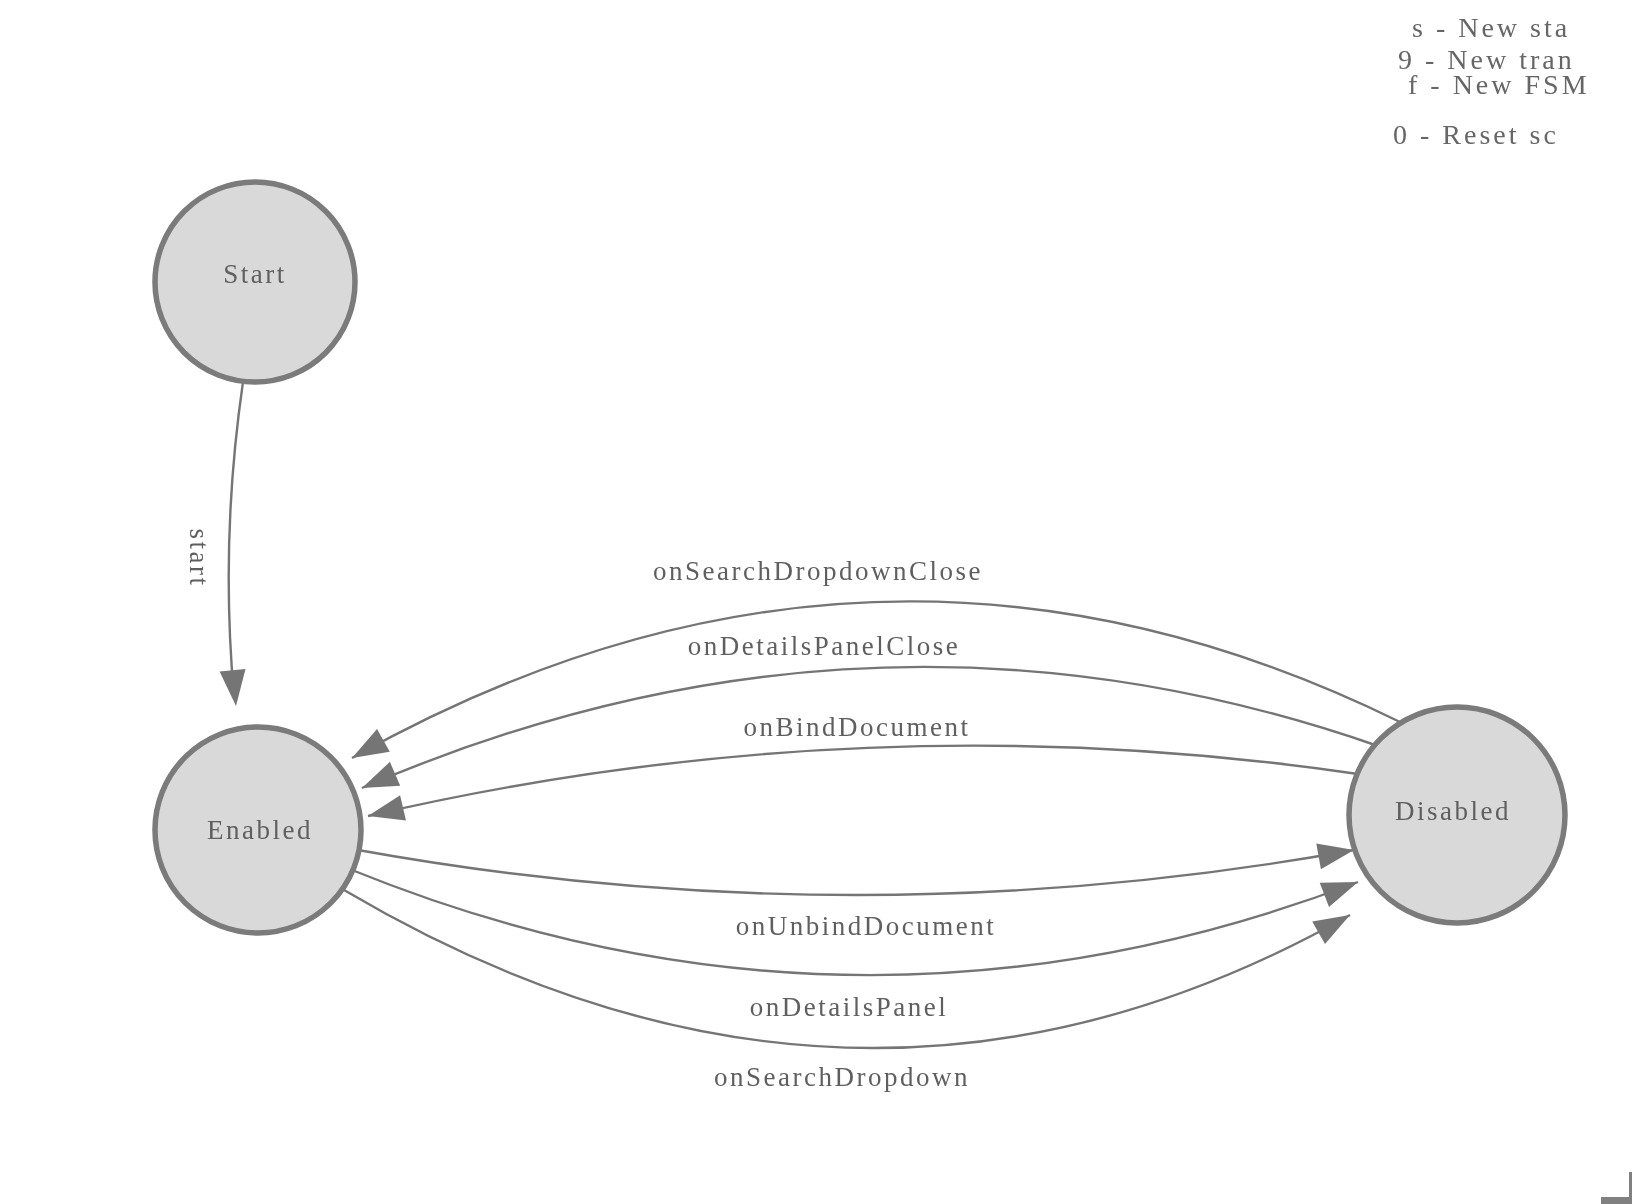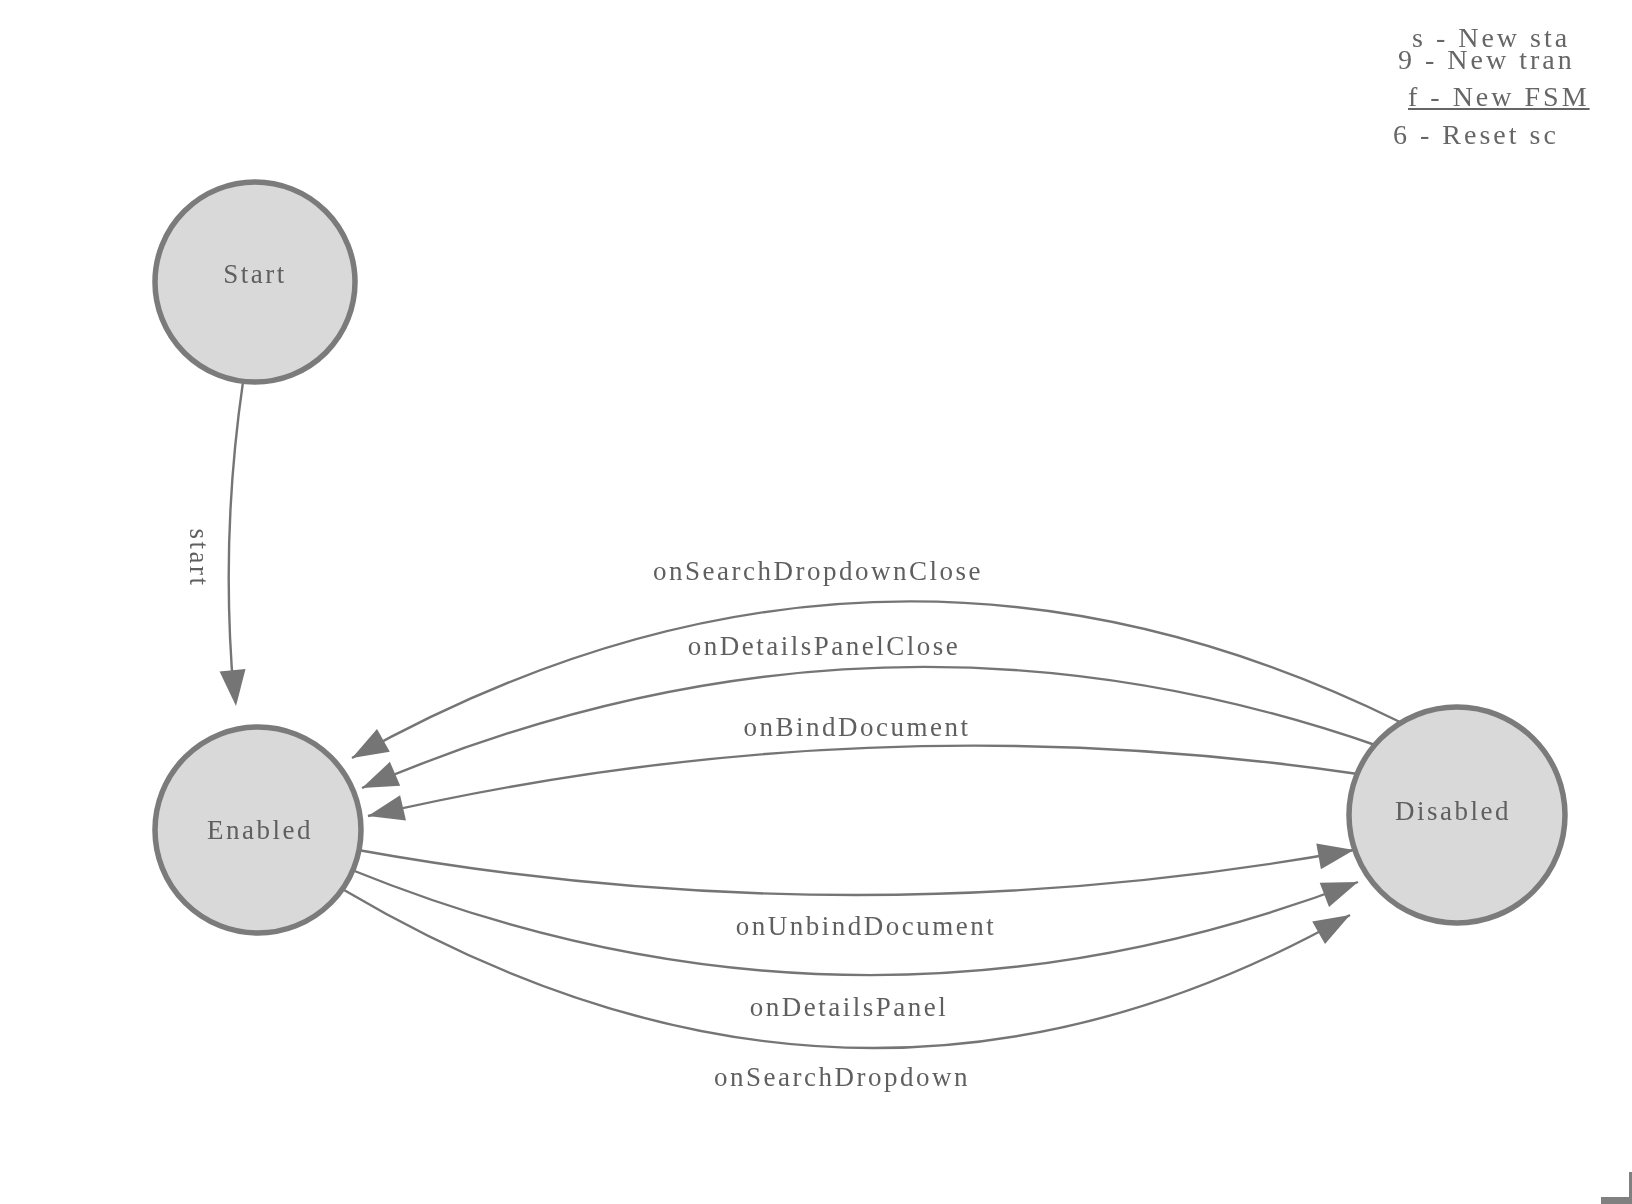--- a/index.html
+++ b/index.html
@@ -133,22 +133,22 @@
       <text class="node-label" x="260" y="839" text-anchor="middle">Enabled</text>
     </g>
 
     <g>
       <circle class="state-circle" cx="1457" cy="815" r="108"></circle>
       <text class="node-label" x="1453" y="820" text-anchor="middle">Disabled</text>
     </g>
   </svg>
 
   <div class="legend">
-    <div class="legend-line" style="left:1412px; top:24px;">s - New sta</div>
+    <div class="legend-line" style="left:1412px; top:14px;">s - New sta</div>
     <div class="legend-line" style="left:1398px; top:46px;">9 - New tran</div>
-    <div class="legend-line" style="left:1408px; top:83px;text-decoration:underline;">f - New FSM</div>
-    <div class="legend-line" style="left:1393px; top:121px;">6 - Reset sc</div>
+    <div class="legend-line" style="left:1408px; top:71px;">f - New FSM</div>
+    <div class="legend-line" style="left:1393px; top:121px;">0 - Reset sc</div>
   </div>
 
   <div class="corner-mark-v"></div>
   <div class="corner-mark-h"></div>
 
 </div>
 
 </body></html>

